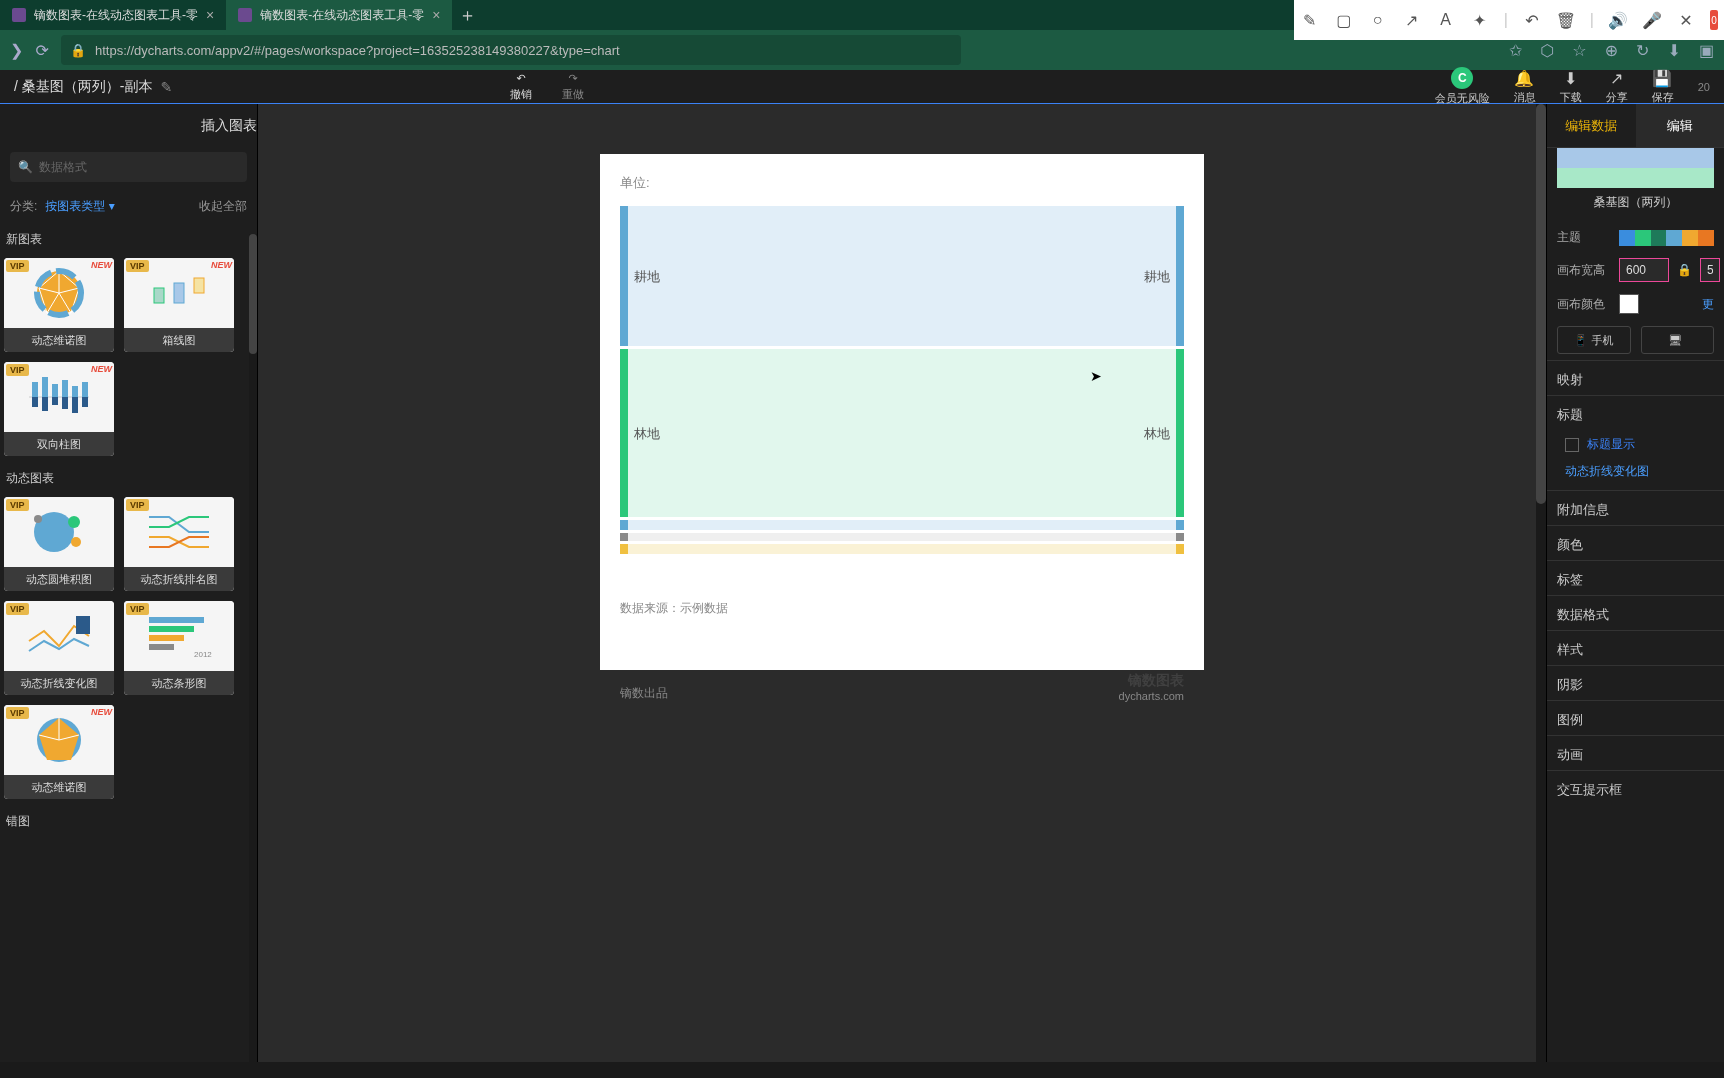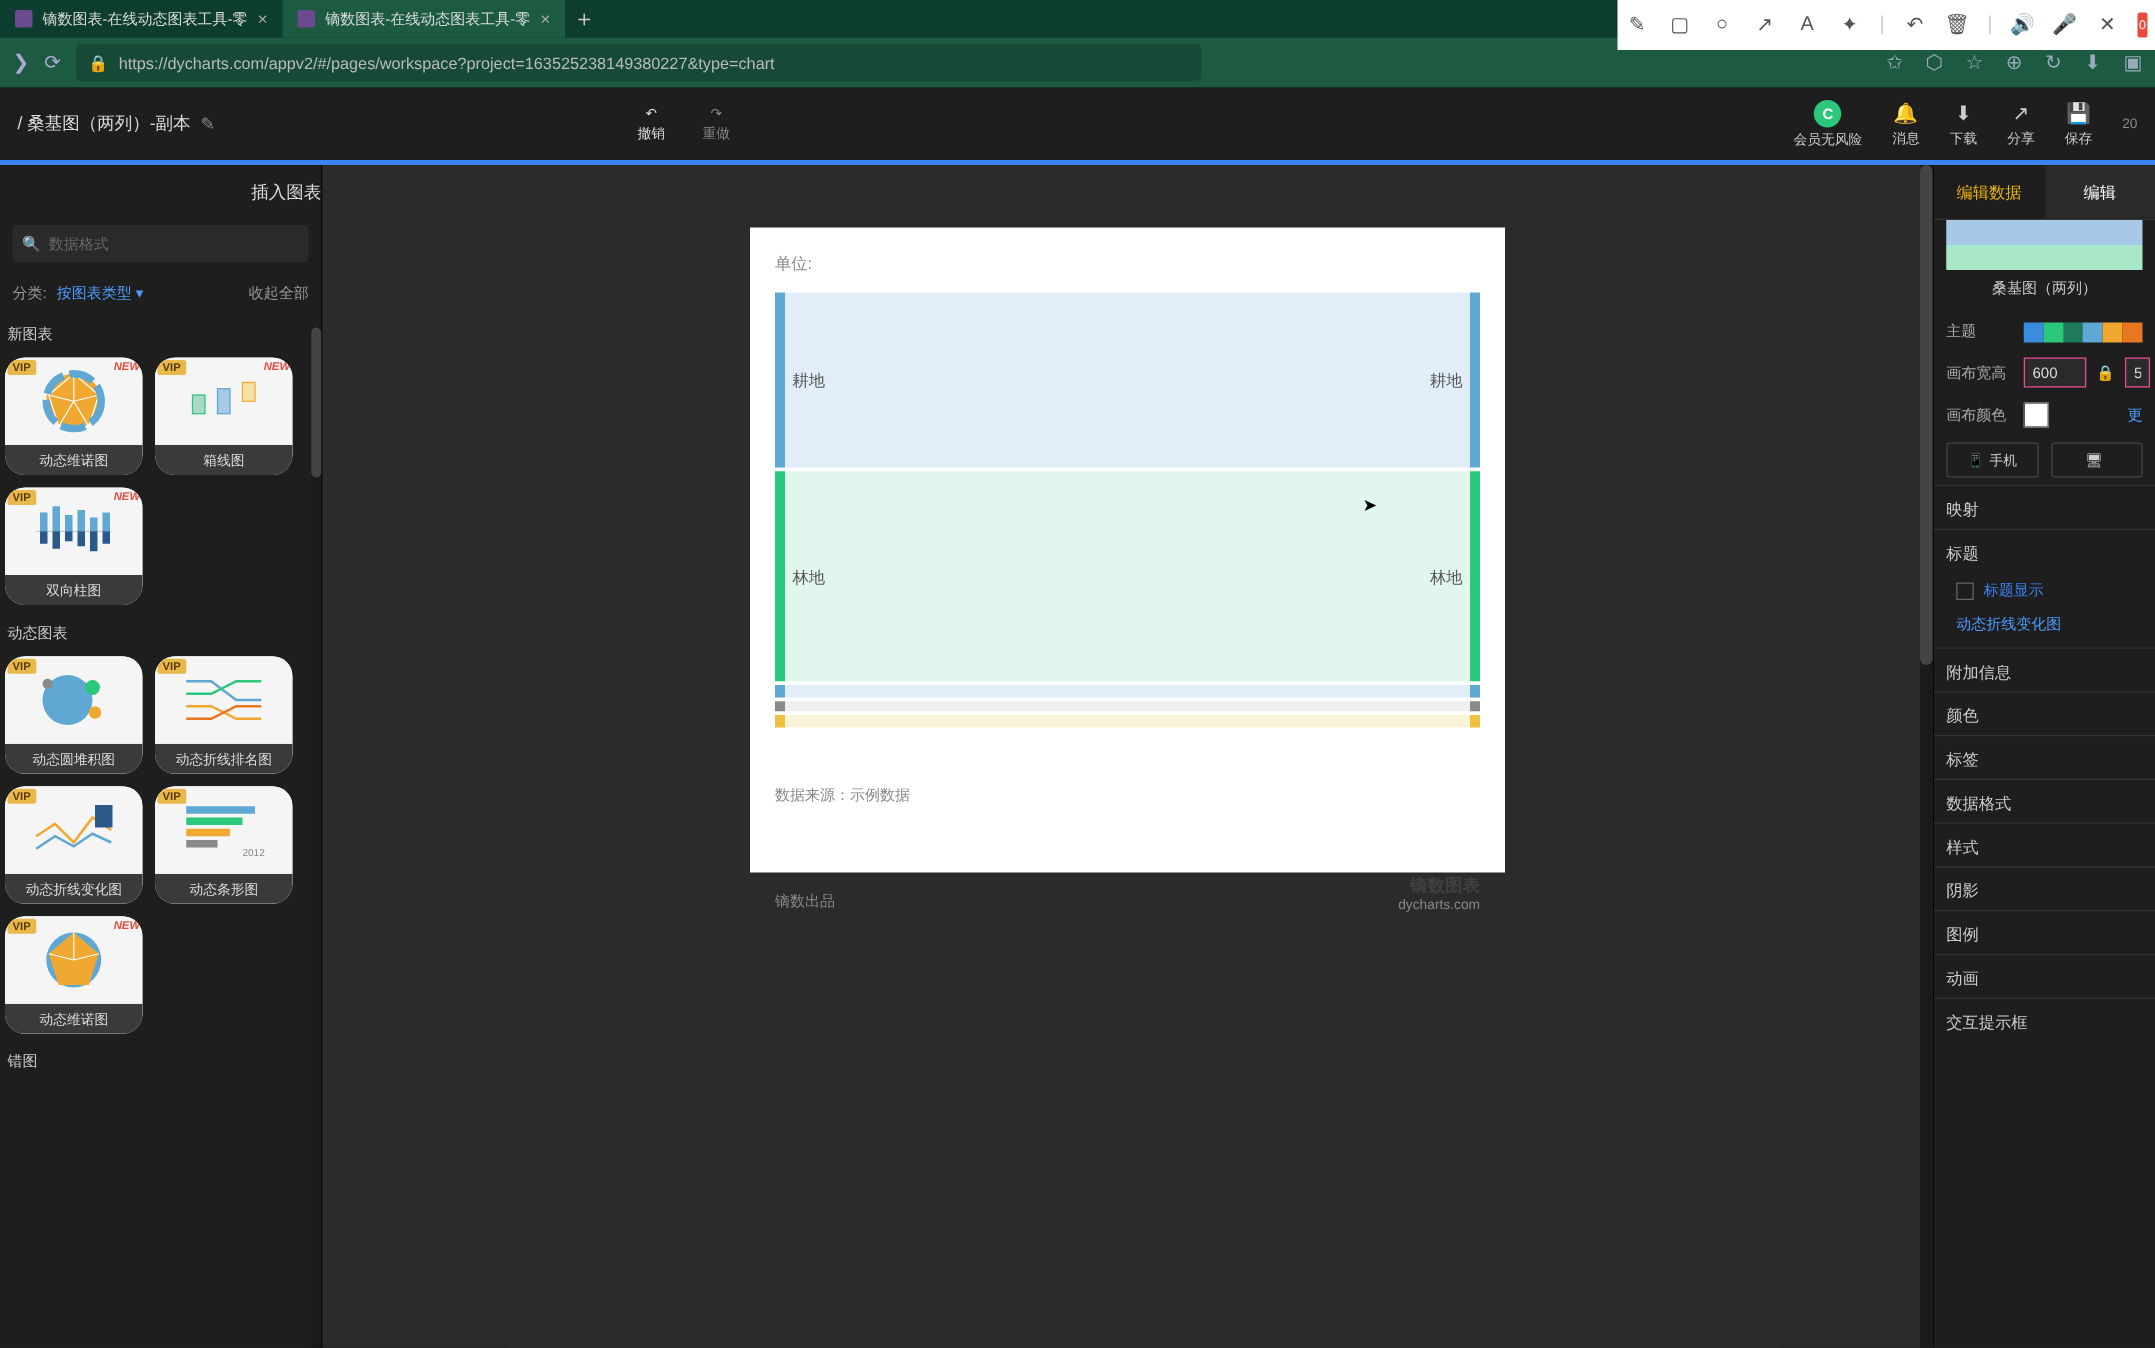--- a/index.html
+++ b/index.html
@@ -18,21 +18,21 @@
 .tool-icon { width: 20px; height: 20px; display: flex; align-items: center; justify-content: center; color: #555; cursor: pointer; }
 
 
 .address-row { height: 40px; background: #1c5a42; display: flex; align-items: center; padding: 0 10px; gap: 12px; }
 .addr-icon { color: #aac; font-size: 16px; }
 .address-bar { flex: 0 0 900px; height: 30px; background: #164a36; border-radius: 4px; display: flex; align-items: center; padding: 0 10px; gap: 8px; color: #bbb; font-size: 13px; }
 .address-bar .lock { color: #888; }
 .addr-right { margin-left: auto; display: flex; gap: 18px; color: #9ab; }
 
 
-.app-header { height: 62px; background: #1e1e1e; display: flex; align-items: center; padding: 11px 14px; border-bottom: 4px solid #3b82f6; }
+.app-header { height: 34px; background: #1e1e1e; display: flex; align-items: center; padding: 11px 14px; border-bottom: 1px solid #3b82f6; }
 .doc-title { color: #ddd; font-size: 14px; display: flex; align-items: center; gap: 8px; }
 .pencil-icon { color: #888; cursor: pointer; }
 .undo-redo { position: absolute; left: 510px; display: flex; gap: 30px; }
 .ur-btn { display: flex; flex-direction: column; align-items: center; gap: 2px; color: #888; font-size: 11px; cursor: pointer; }
 .ur-btn.enabled { color: #ddd; }
 .header-right { margin-left: auto; display: flex; gap: 24px; align-items: center; }
 .hr-btn { display: flex; flex-direction: column; align-items: center; gap: 2px; color: #ccc; font-size: 11px; cursor: pointer; }
 .hr-btn .icon { font-size: 16px; }
 .vip-badge { width: 22px; height: 22px; border-radius: 50%; background: #2bc77a; color: #fff; display: flex; align-items: center; justify-content: center; font-size: 12px; font-weight: bold; }
 
@@ -43,21 +43,21 @@
 .left-panel { width: 258px; background: #1e1e1e; border-right: 1px solid #000; display: flex; flex-direction: column; position: relative; }
 .panel-header { height: 44px; display: flex; align-items: center; justify-content: flex-end; color: #ddd; font-size: 14px; position: relative; }
 .panel-close { position: absolute; right: 14px; color: #888; font-size: 18px; cursor: pointer; }
 .search-box { margin: 4px 10px 10px; height: 30px; background: #2a2a2a; border-radius: 4px; display: flex; align-items: center; padding: 0 8px; gap: 6px; color: #888; font-size: 12px; }
 .filter-row { display: flex; align-items: center; padding: 6px 10px; font-size: 12px; }
 .filter-row .cat { color: #999; margin-right: 8px; }
 .filter-row .by-type { color: #4a9eff; cursor: pointer; }
 .filter-row .collapse { margin-left: auto; color: #999; cursor: pointer; }
 .section-title { padding: 10px 6px 6px; color: #ccc; font-size: 12px; }
 .chart-grid { display: flex; flex-wrap: wrap; gap: 10px; padding: 4px 4px; overflow-y: auto; }
-.chart-card { width: 110px; background: #fff; border-radius: 16px; overflow: hidden; cursor: pointer; position: relative; }
+.chart-card { width: 110px; background: #fff; border-radius: 4px; overflow: hidden; cursor: pointer; position: relative; }
 .chart-thumb { height: 70px; background: #f5f5f5; display: flex; align-items: center; justify-content: center; position: relative; }
 .chart-label { height: 24px; background: #3a3a3a; color: #ddd; font-size: 11px; display: flex; align-items: center; justify-content: center; }
 .vip-tag { position: absolute; top: 2px; left: 2px; background: #e8b84a; color: #5a3a00; font-size: 9px; padding: 1px 4px; border-radius: 2px; font-weight: bold; }
 .new-tag { position: absolute; top: 2px; right: 2px; color: #e74c3c; font-size: 9px; font-style: italic; font-weight: bold; }
 .scrollbar-track { position: absolute; right: 0; top: 130px; bottom: 0; width: 8px; background: #1a1a1a; }
 .scrollbar-thumb { position: absolute; top: 0; width: 8px; height: 120px; background: #444; border-radius: 4px; }
 
 
 .canvas-area { flex: 1; background: #2b2b2b; display: flex; align-items: flex-start; justify-content: center; padding-top: 50px; position: relative; }
 .chart-canvas { width: 604px; height: 516px; background: #fff; padding: 20px; position: relative; }

